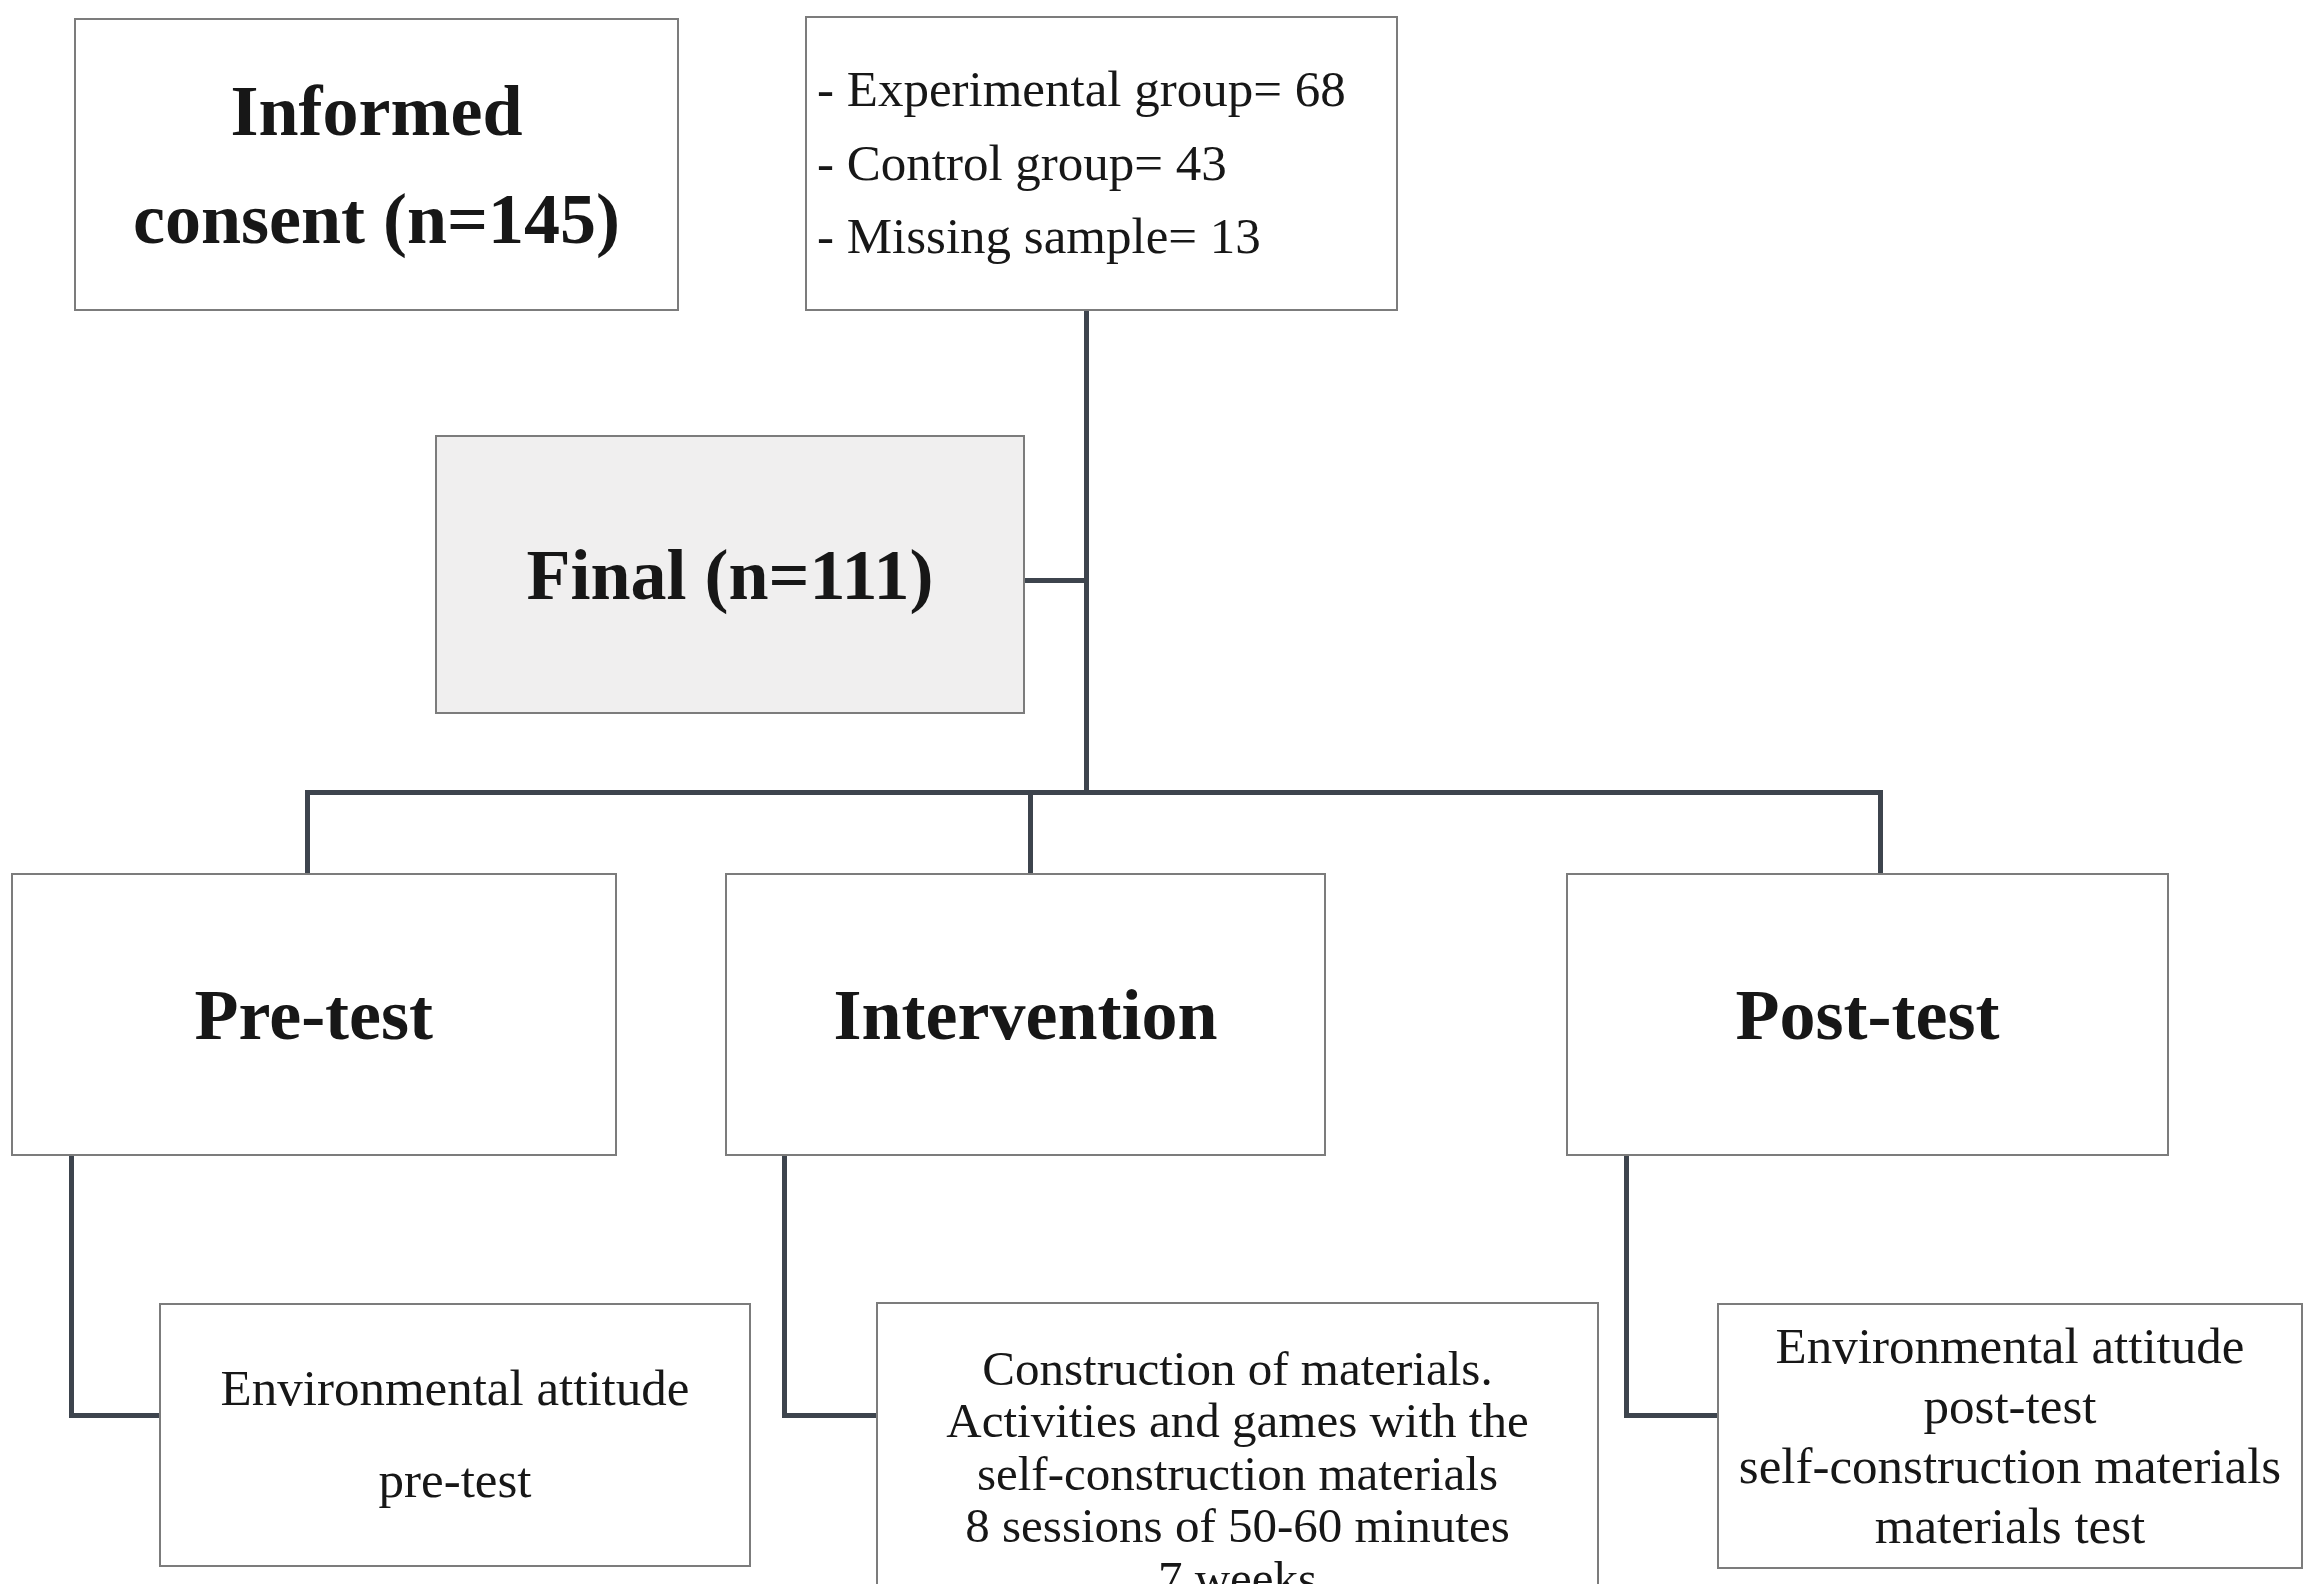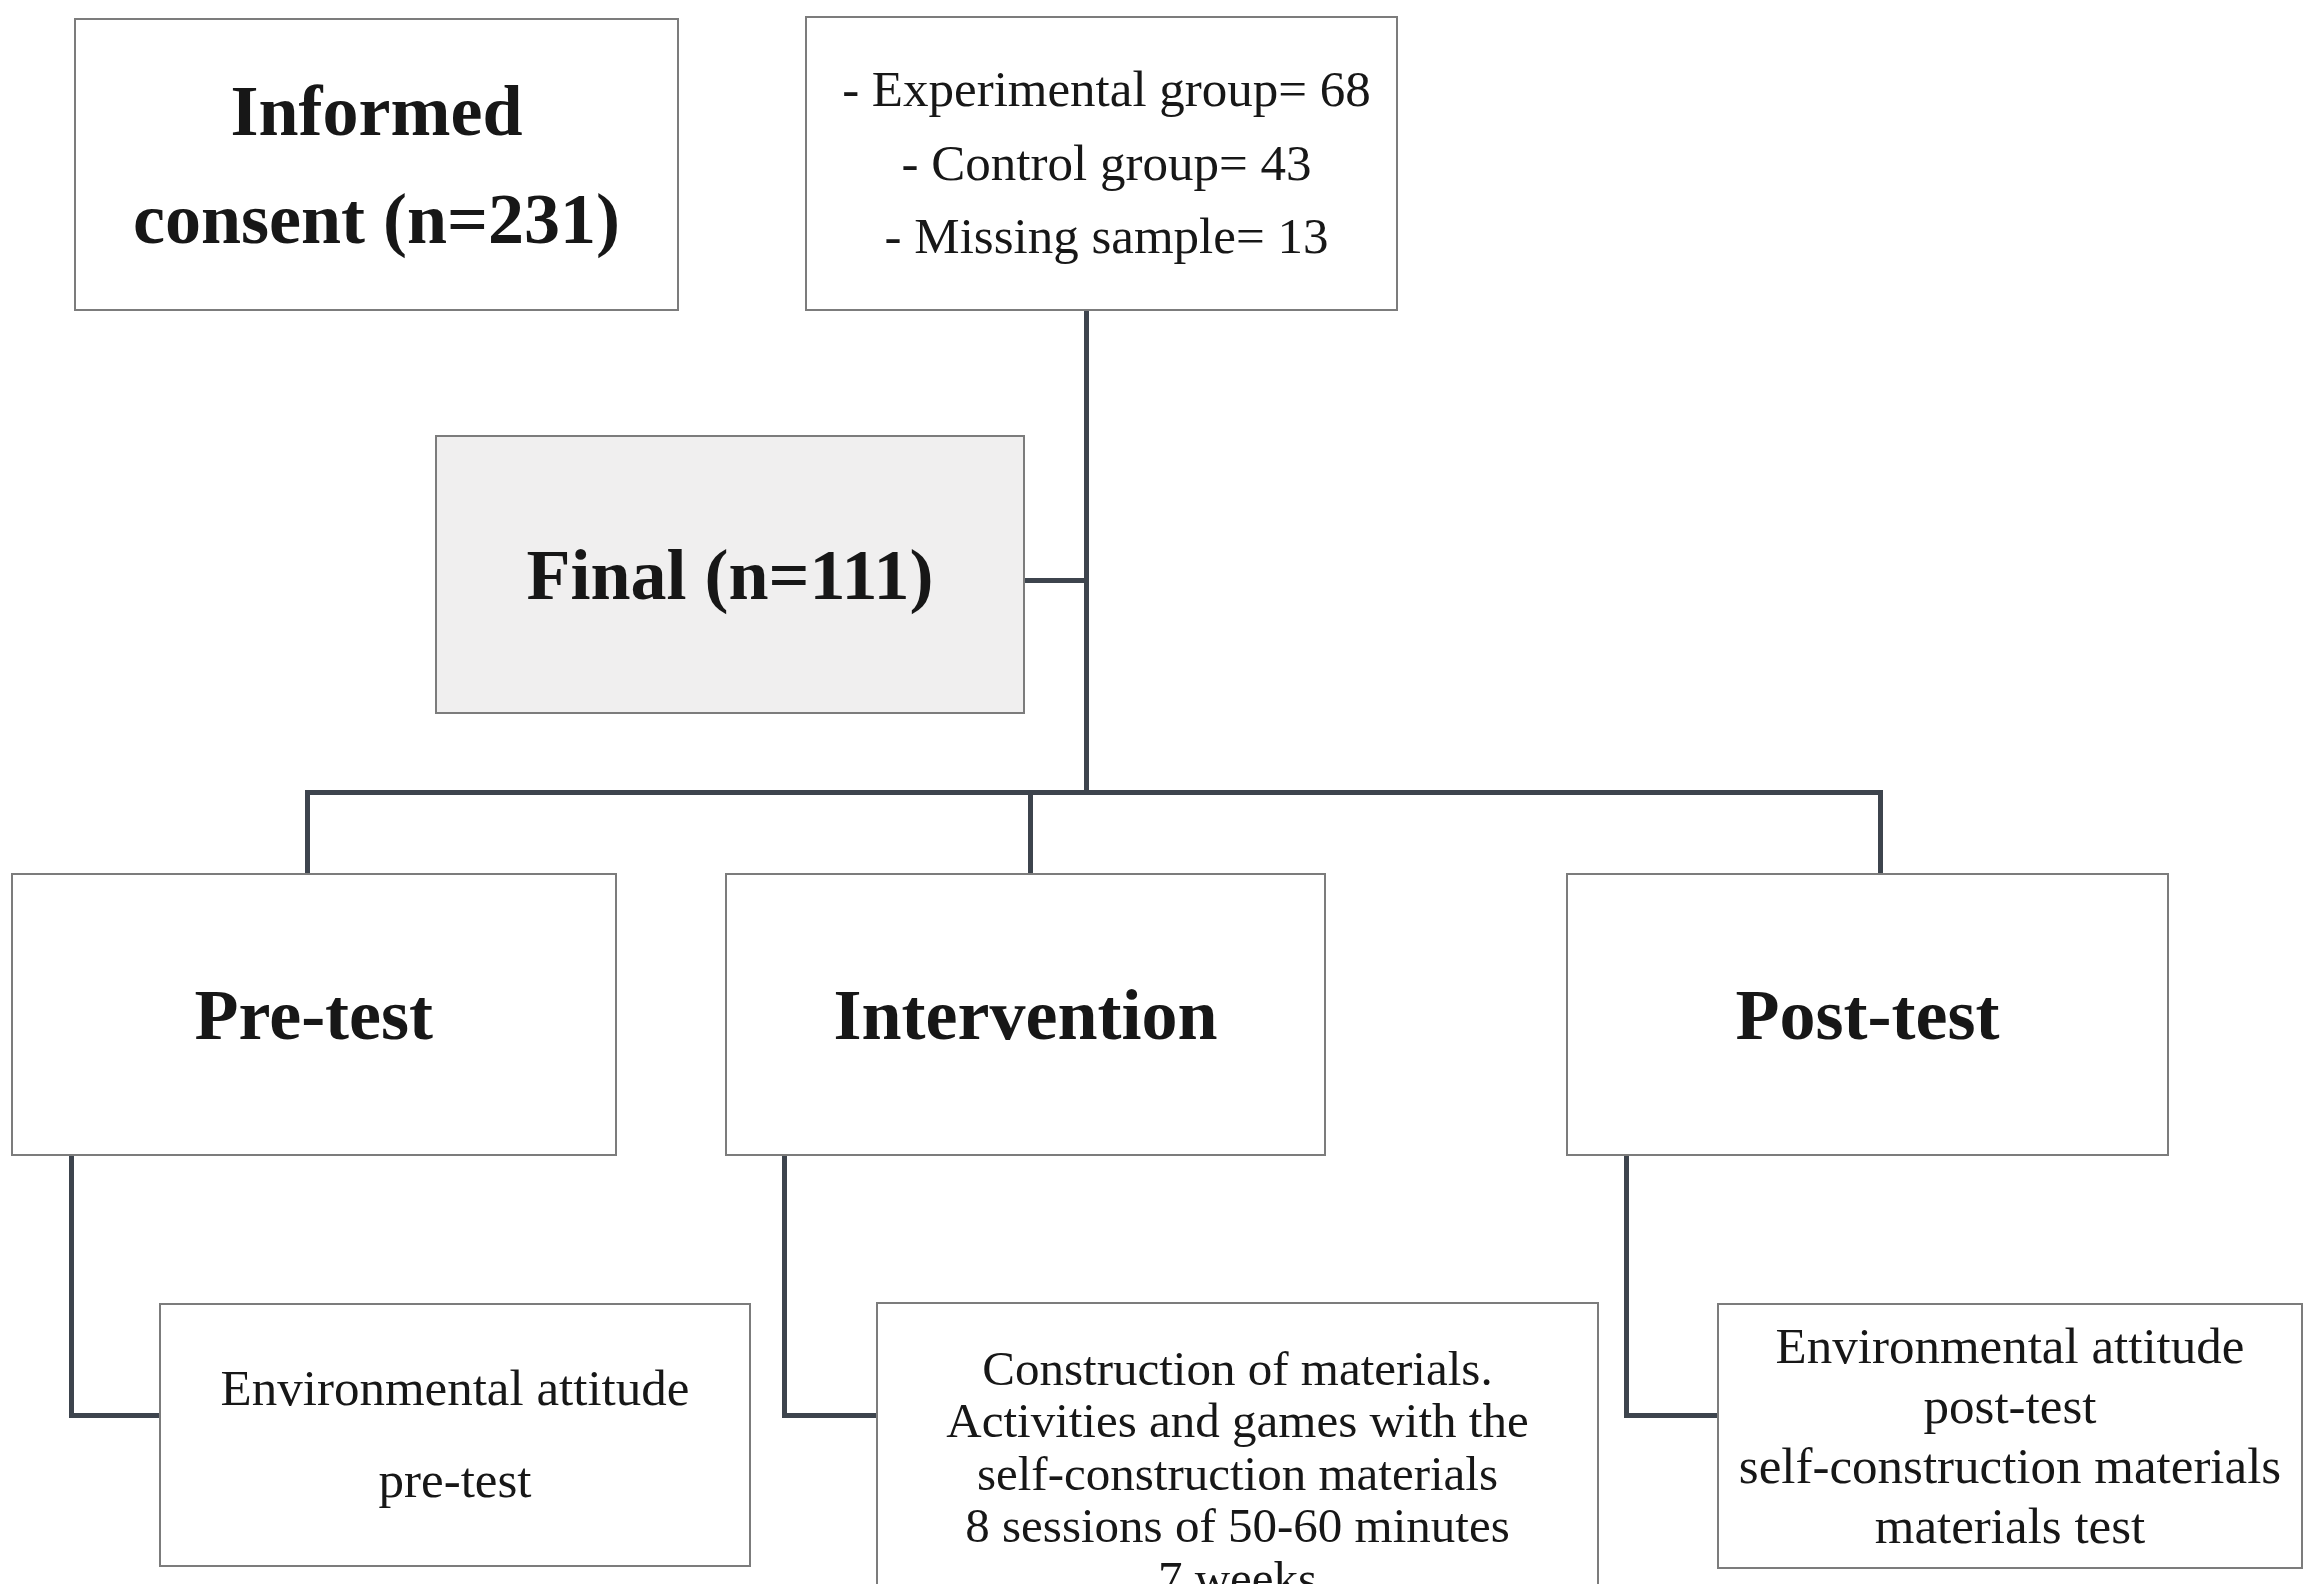--- a/index.html
+++ b/index.html
@@ -32,21 +32,21 @@
     font-weight: bold;
     font-size: 72px;
     line-height: 1.5;
   }
   .body-text {
     font-size: 51px;
     line-height: 1.45;
   }
   #box-informed   { left: 74px;  top: 18px;   width: 605px;  height: 293px; }
   #box-groups     { left: 805px; top: 16px;   width: 593px;  height: 295px;
-                    align-items: flex-start; text-align: center; padding-left: 10px; }
+                    align-items: flex-start; text-align: left; padding-left: 10px; }
   #box-final      { left: 435px;  top: 435px;  width: 590px;  height: 279px;
                     background: var(--final-fill, #f0efef); }
   #box-pretest    { left: 10.8px;   top: 873px; width: 606px;  height: 283px; }
   #box-intervention { left: 725px; top: 873px; width: 601px; height: 283px; align-items: flex-end; }
   #box-posttest   { left: 1566px; top: 873px; width: 603px;  height: 283px; }
   #box-pretest-detail      { left: 159px;  top: 1303px; width: 592px;  height: 264px; line-height: 1.8; }
   #box-intervention-detail { left: 876px; top: 1302px; width: 723px; height: 344px;
                              font-size: 49px; line-height: 1.07; }
   #box-posttest-detail     { left: 1717px; top: 1303px; width: 586px;  height: 266px; line-height: 1.18; }
 
@@ -80,21 +80,21 @@
   <div class="connector" id="c-stub-r"></div>
   <div class="connector" id="c-drop-l"></div>
   <div class="connector" id="c-elbow-l"></div>
   <div class="connector" id="c-drop-m"></div>
   <div class="connector" id="c-elbow-m"></div>
   <div class="connector" id="c-drop-r"></div>
   <div class="connector" id="c-elbow-r"></div>
 
   <div class="box heading" id="box-informed">
     <div class="line">Informed</div>
-    <div class="line">consent (n=231)</div>
+    <div class="line">consent (n=145)</div>
   </div>
 
   <div class="box body-text" id="box-groups">
     <div class="line">- Experimental group= 68</div>
     <div class="line">- Control group= 43</div>
     <div class="line">- Missing sample= 13</div>
   </div>
 
   <div class="box heading" id="box-final">
     <div class="line">Final (n=111)</div>

